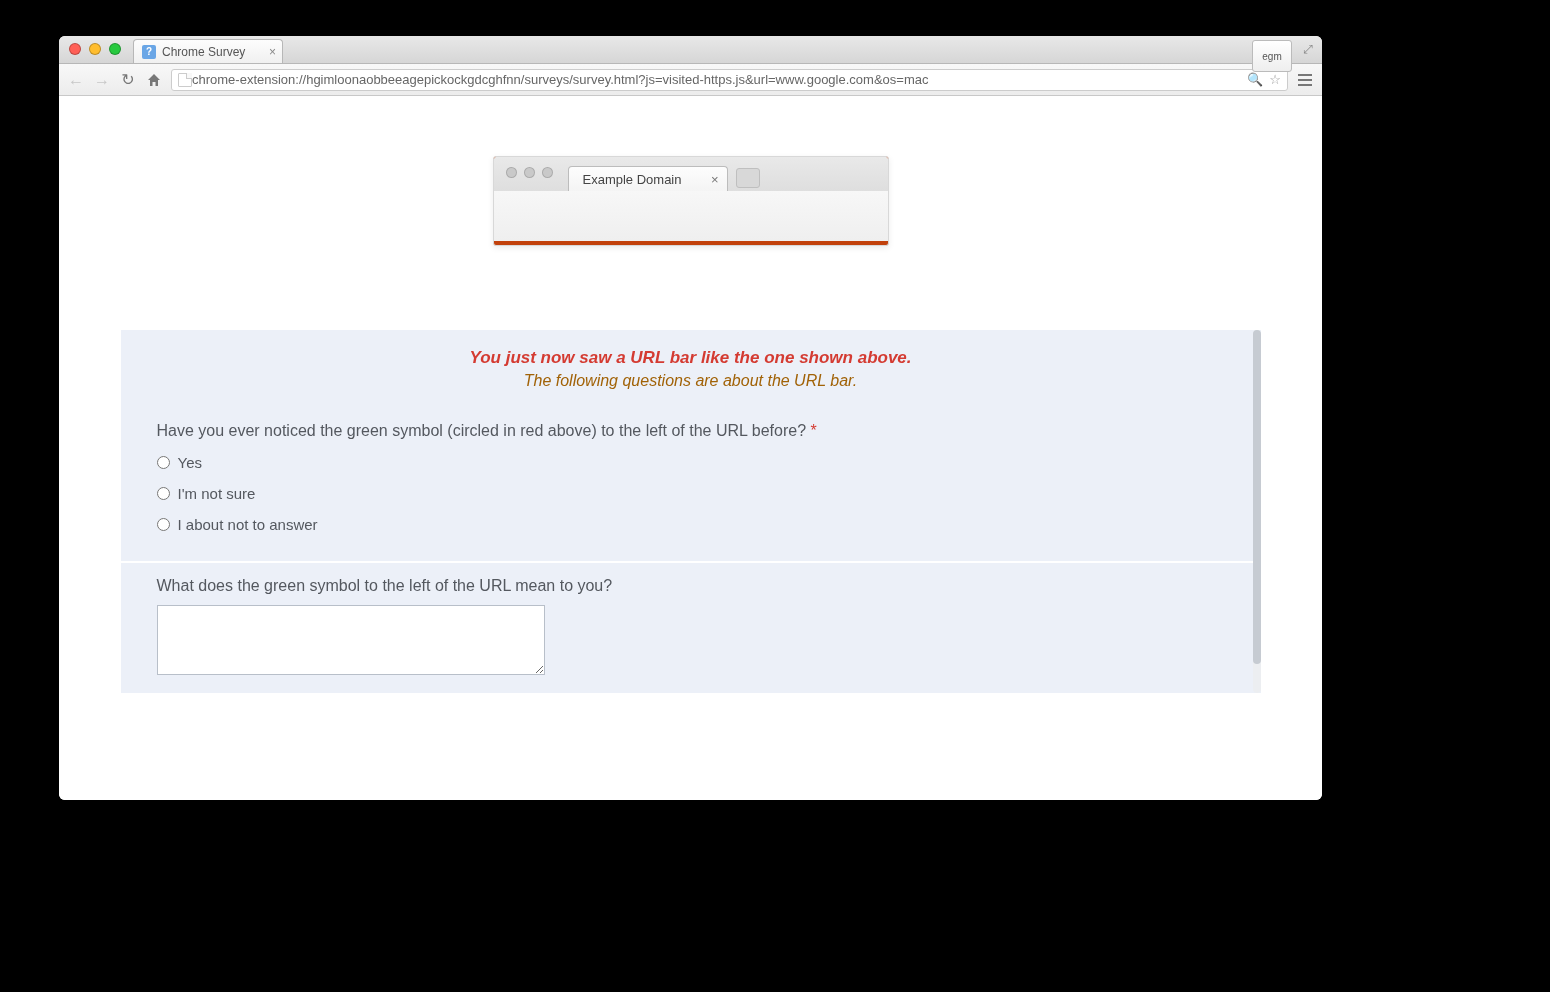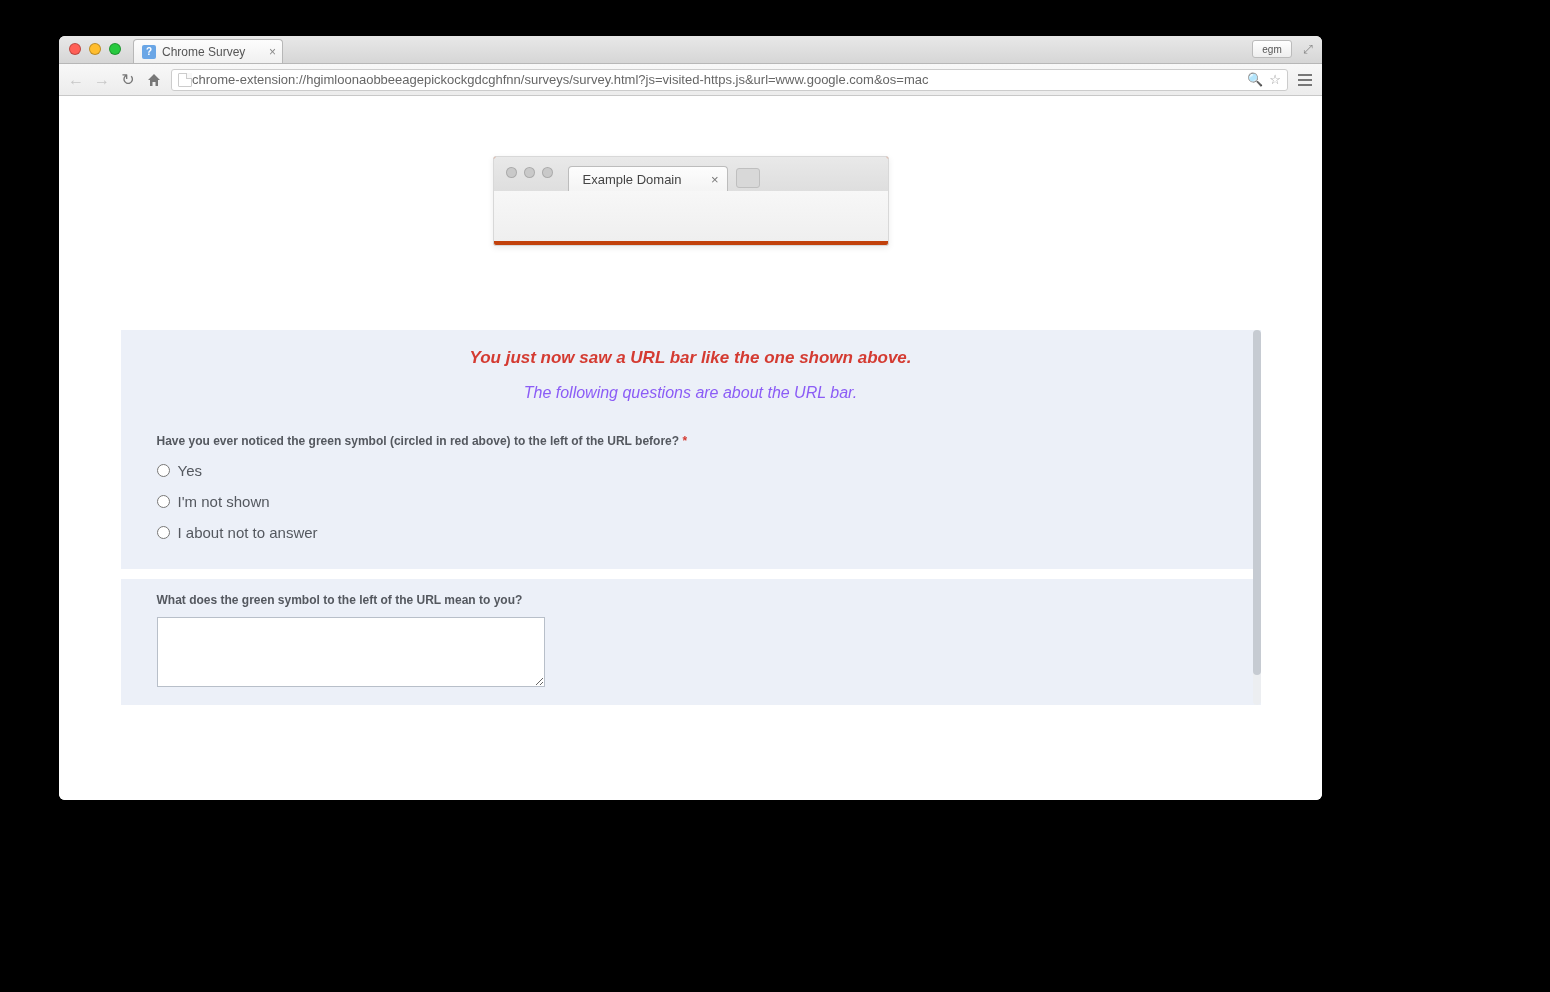--- a/index.html
+++ b/index.html
@@ -42,21 +42,21 @@
     min-width: 150px;
   }
   .tab .favico {
     width: 14px; height: 14px; background: #6aa6e6; border-radius: 2px;
     display: flex; align-items: center; justify-content: center;
     color: #fff; font-size: 10px; font-weight: bold;
   }
   .tab .close { position: absolute; right: 6px; color: #888; font-size: 12px; }
   .profilebtn {
     position: absolute; right: 30px; top: 4px;
-    width: 40px; height: 18px;
+    width: 40px; height: 32px;
     border: 1px solid #bbb; border-radius: 3px;
     background: linear-gradient(#fff,#eee);
     font-size: 10px; color: #555;
     display: flex; align-items: center; justify-content: center;
   }
   .fullscrn {
     position: absolute; right: 6px; top: 5px;
     width: 16px; height: 16px; color: #888; font-size: 12px;
     display:flex;align-items:center;justify-content:center;
   }
@@ -107,25 +107,25 @@
   
   .survey {
     width: 1140px;
     margin-top: 84px;
     margin-bottom: 20px;
     position: relative;
   }
   .scrolltrack{position:absolute;right:0;top:0;bottom:0;width:8px;background:#eceef1;border-radius:4px;}
   .scrollthumb{position:absolute;right:0;top:0;width:8px;height:92%;background:#c6cbd2;border-radius:4px;}
   .sblock{background:#ecf0f8;padding:14px 36px;}
-  .sblock + .sblock{margin-top:10px;}
+  .sblock + .sblock{margin-top:2px;}
   .intro{ text-align:center; padding:18px 36px;font-style:italic; }
   .intro .l1{color:#d43b32;font-weight:700;font-size:17px;}
-  .intro .l2{color:#8b5cf6;font-size:16px;margin-top:16px;}
-  .qtitle{color:#54585f;font-weight:700;font-size:12px;margin-bottom:10px;}
+  .intro .l2{color:#a16207;font-size:16px;margin-top:4px;}
+  .qtitle{color:#54585f;font-weight:400;font-size:16px;margin-bottom:10px;}
   .req{color:#d43b32;}
   .opts label{display:flex;align-items:center;gap:8px;color:#54585f;font-size:15px;margin:14px 0;}
   .opts input[type=radio]{margin:0;}
   textarea.freeresp{
     width:388px;height:70px;border:1px solid #b8bfc9;background:#fff;resize:both;font-family:inherit;padding:4px;
   }
   
   .glyph{font-family: Arial, sans-serif;}
 </style>
 </head>
@@ -214,21 +214,21 @@
           <span>Have you ever noticed the green symbol (circled in red above) to the left of the URL before?</span>
           <span class="req">*</span>
         </div>
         <div class="opts">
           <label>
               <input type="radio" name="q1" style="">
               <span>Yes</span>
             </label>
           <label>
               <input type="radio" name="q1" style="">
-              <span>I'm not shown</span>
+              <span>I'm not sure</span>
             </label>
           <label>
               <input type="radio" name="q1" style="">
               <span>I about not to answer</span>
             </label>
         </div>
       </div>
 
       <div class="sblock">
         <div class="qtitle">What does the green symbol to the left of the URL mean to you?</div>

